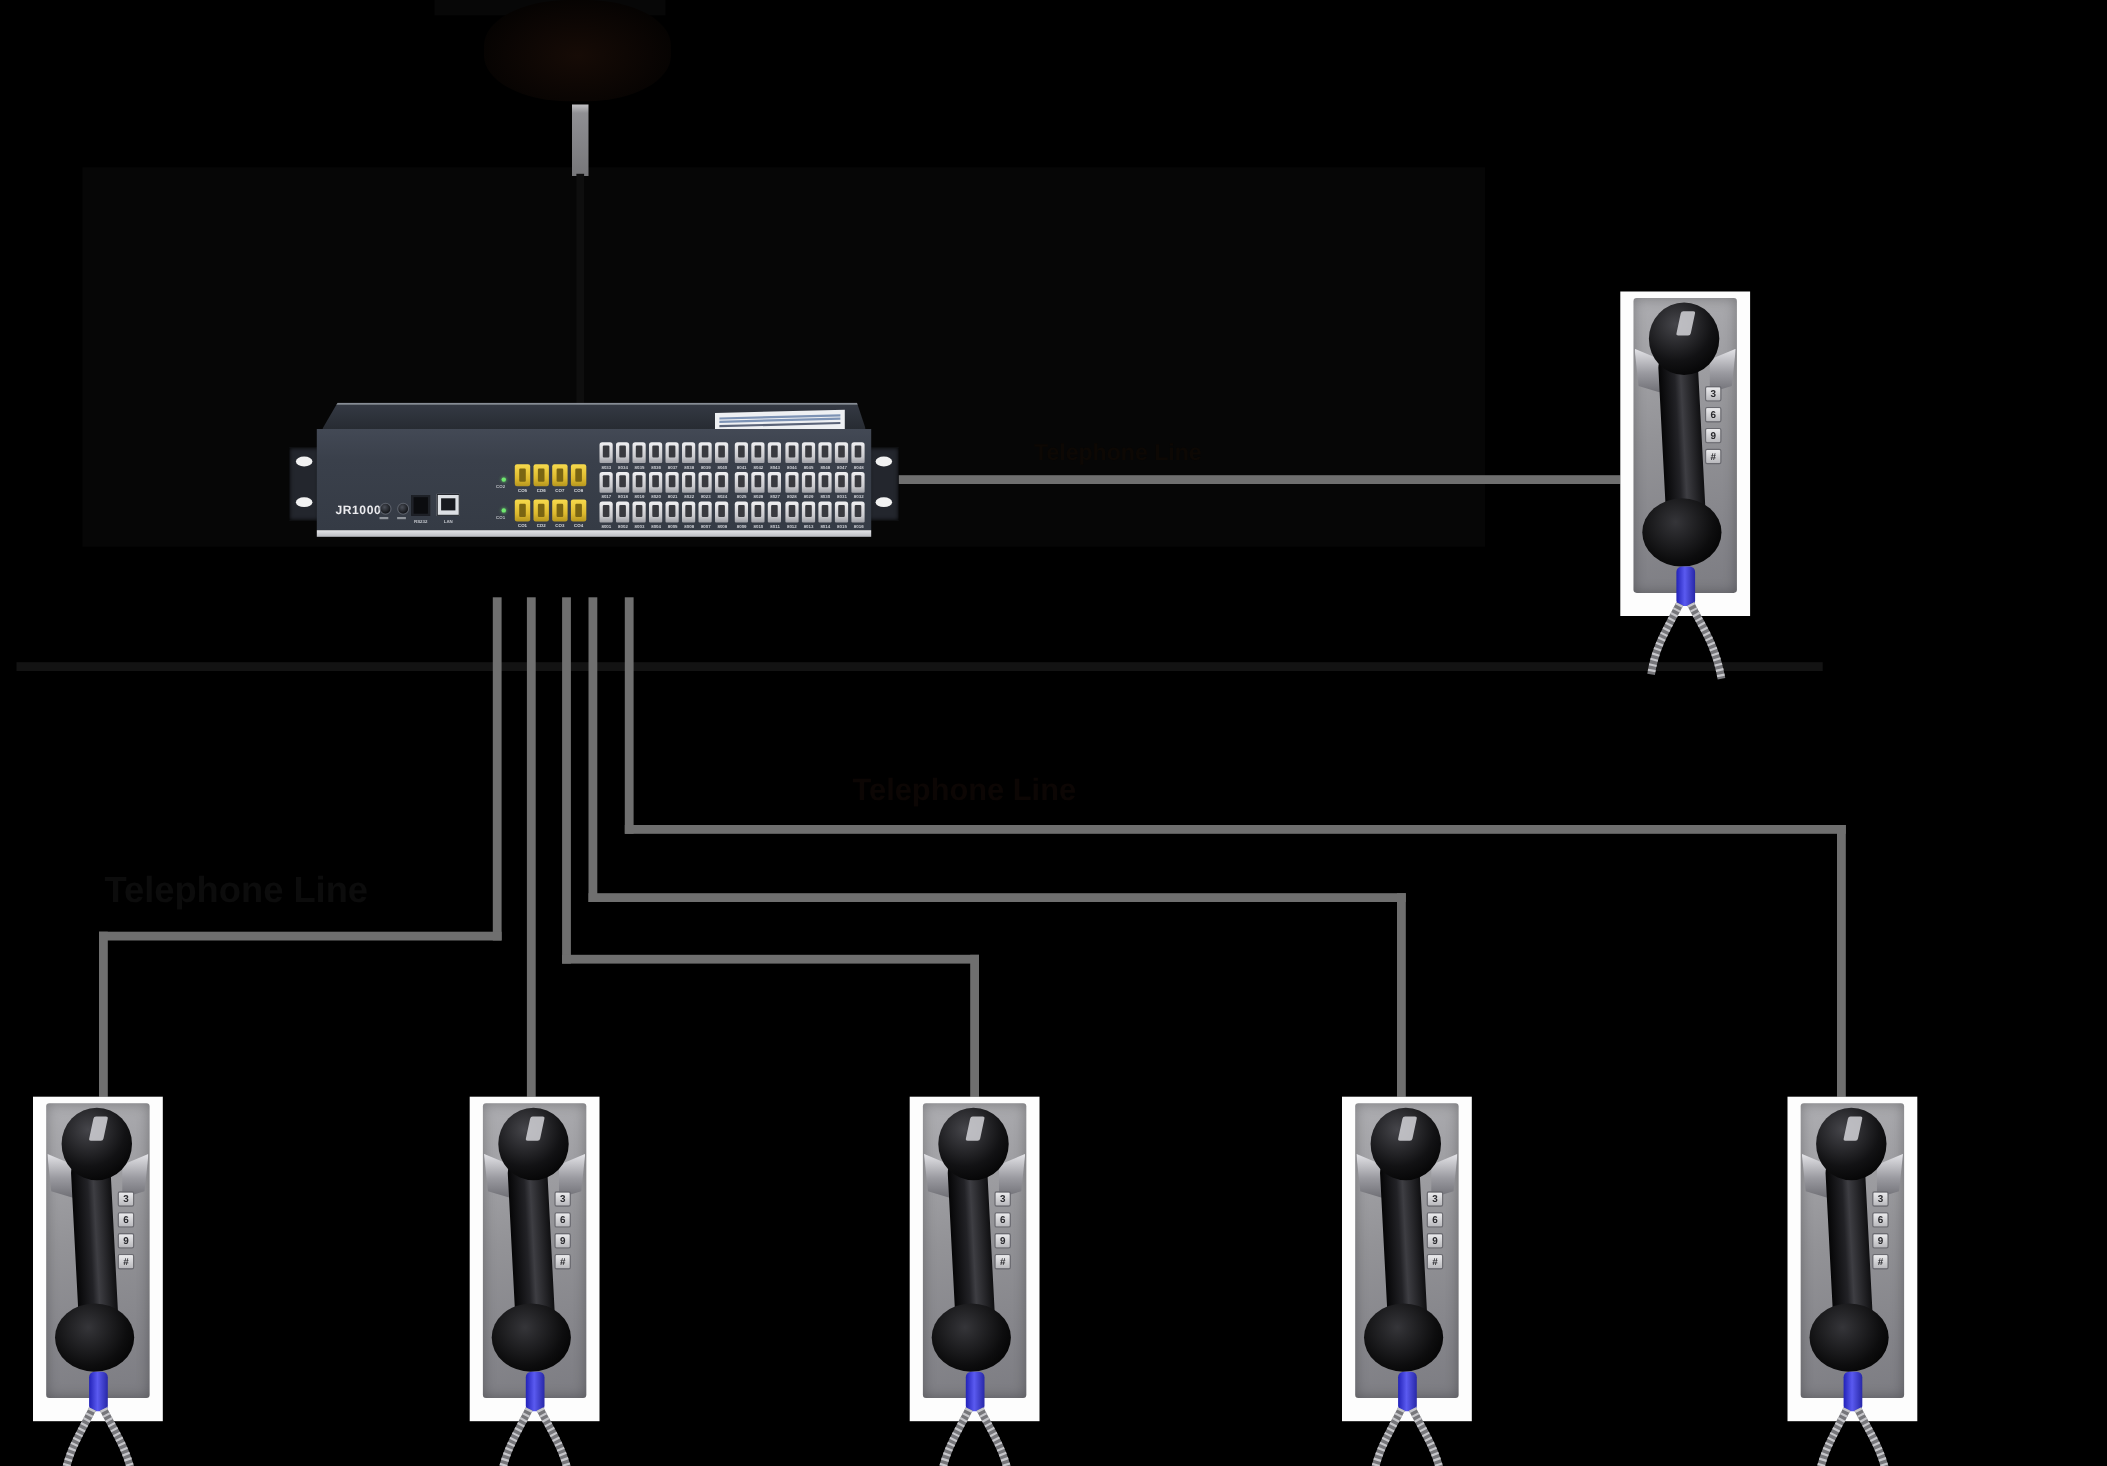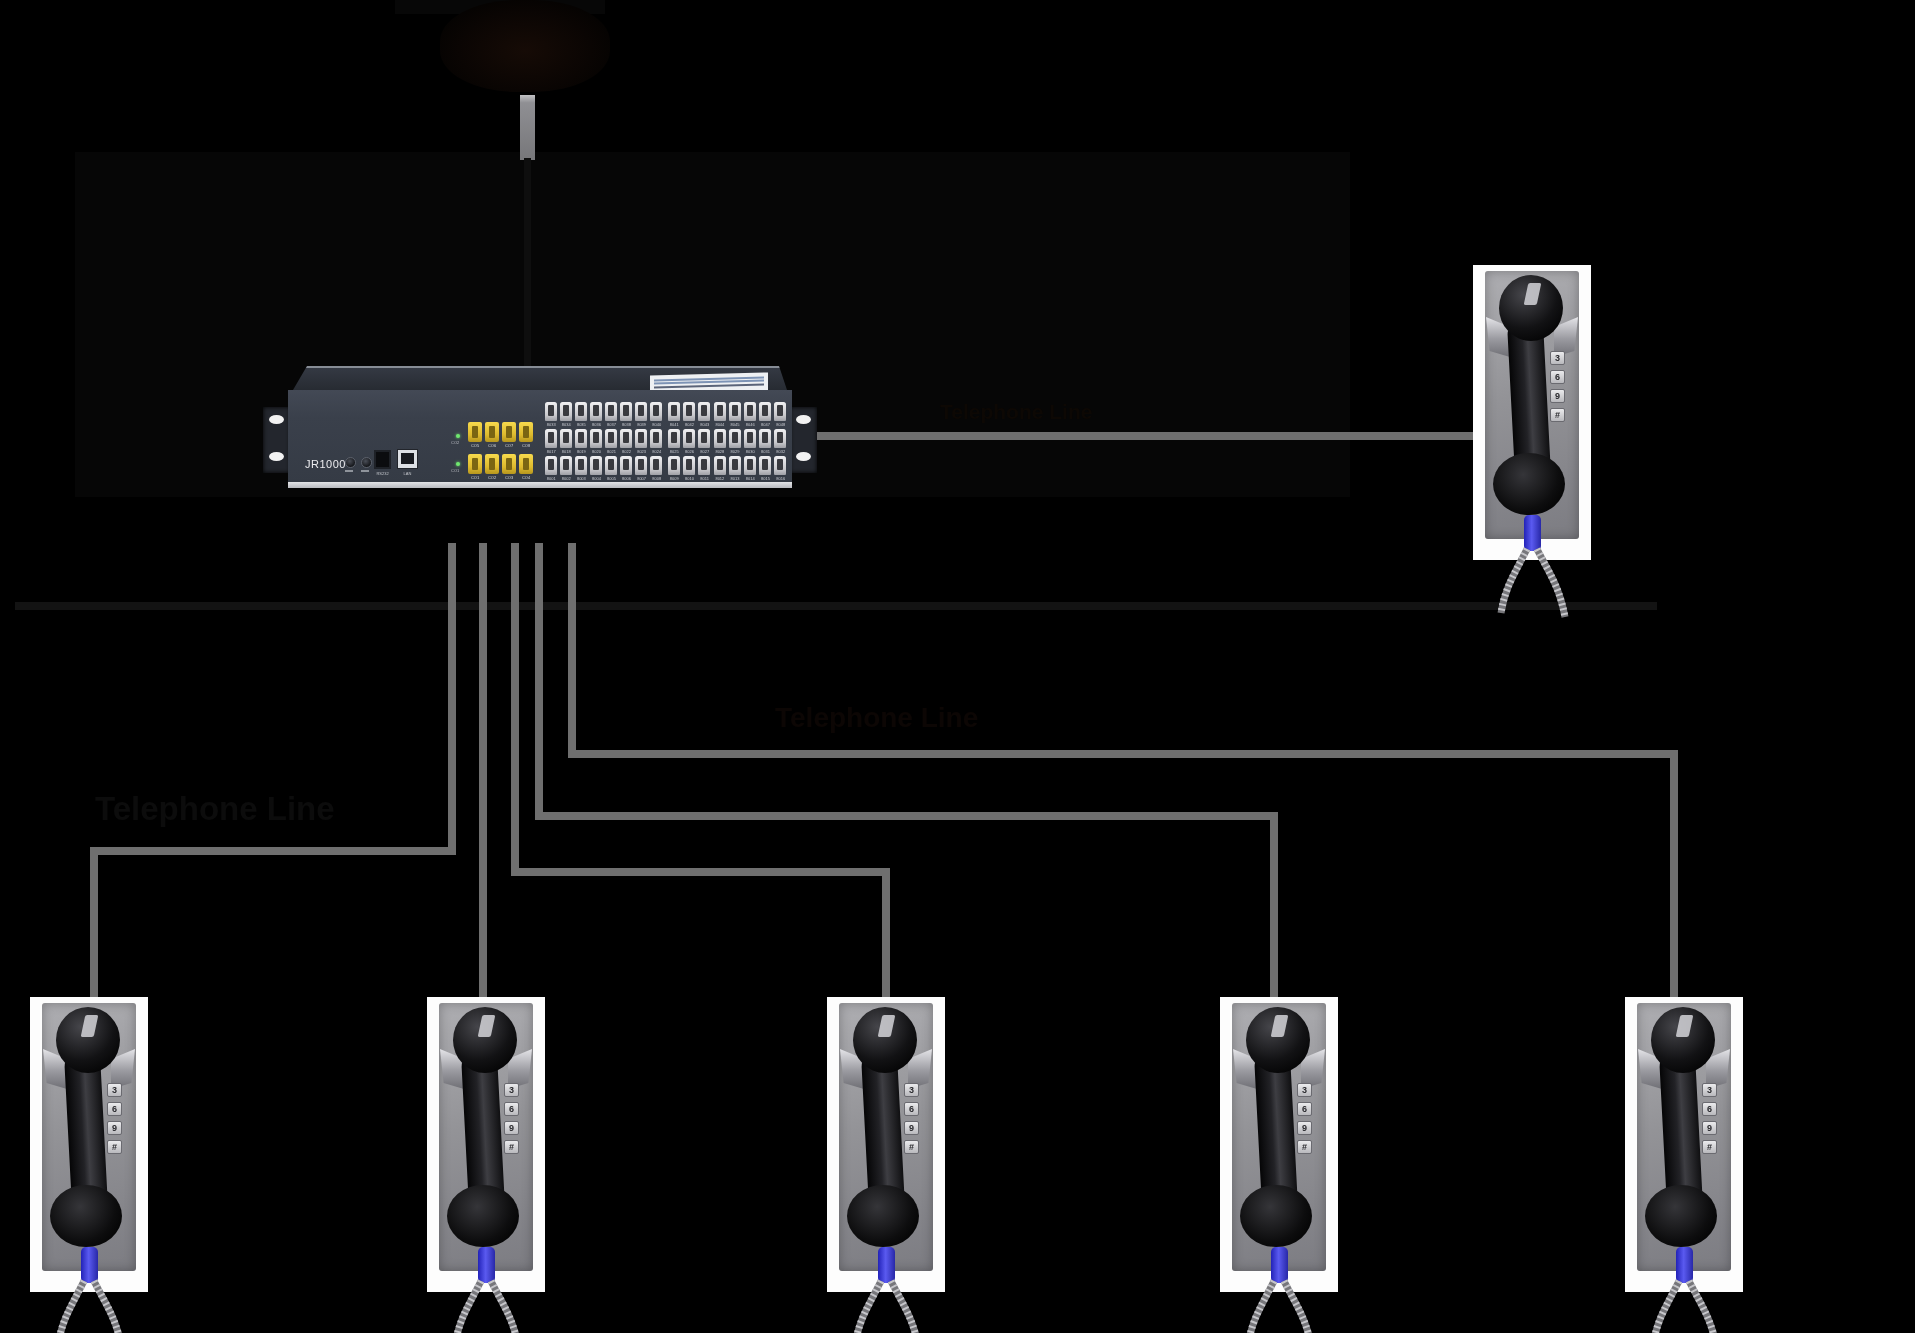--- a/index.html
+++ b/index.html
@@ -36,21 +36,21 @@
   .w5b{left:568px;top:750px;width:1110px;height:8px;}
   .w5c{left:1670px;top:750px;width:8px;height:247px;}
 
   
   .line-label{color:#0d0804;white-space:nowrap;}
   .lbl-right{left:940px;top:400px;font-size:21px;font-weight:bold;}
   .lbl-mid  {left:775px;top:702px;font-size:28px;font-weight:bold;color:#0c0604;}
   .lbl-left {left:95px;top:790px;font-size:33px;font-weight:bold;color:#0c0c0c;}
 
   
-  .pbx{left:263px;top:366px;width:554px;height:122px;}
+  .pbx{left:263px;top:366px;width:554px;height:122px;font-weight:bold;}
   .ear{position:absolute;top:41px;width:27px;height:66px;background:#23262d;
        box-shadow:inset 0 0 4px #000;}
   .ear-l{left:0;} .ear-r{left:527px;}
   .ear .hole{position:absolute;left:6px;width:15px;height:9px;border-radius:50%;background:#f2f2f2;}
   .hole-1{top:8px;} .hole-2{top:45px;}
   .bevel{position:absolute;left:30px;top:0;width:494px;height:24px;
     background:linear-gradient(180deg,#343943 0%,#272b32 100%);
     border-top:2px solid #868c95;box-sizing:border-box;
     clip-path:polygon(14px 0,calc(100% - 8px) 0,100% 100%,0 100%);}
   .face{position:absolute;left:25px;top:24px;width:504px;height:92px;

